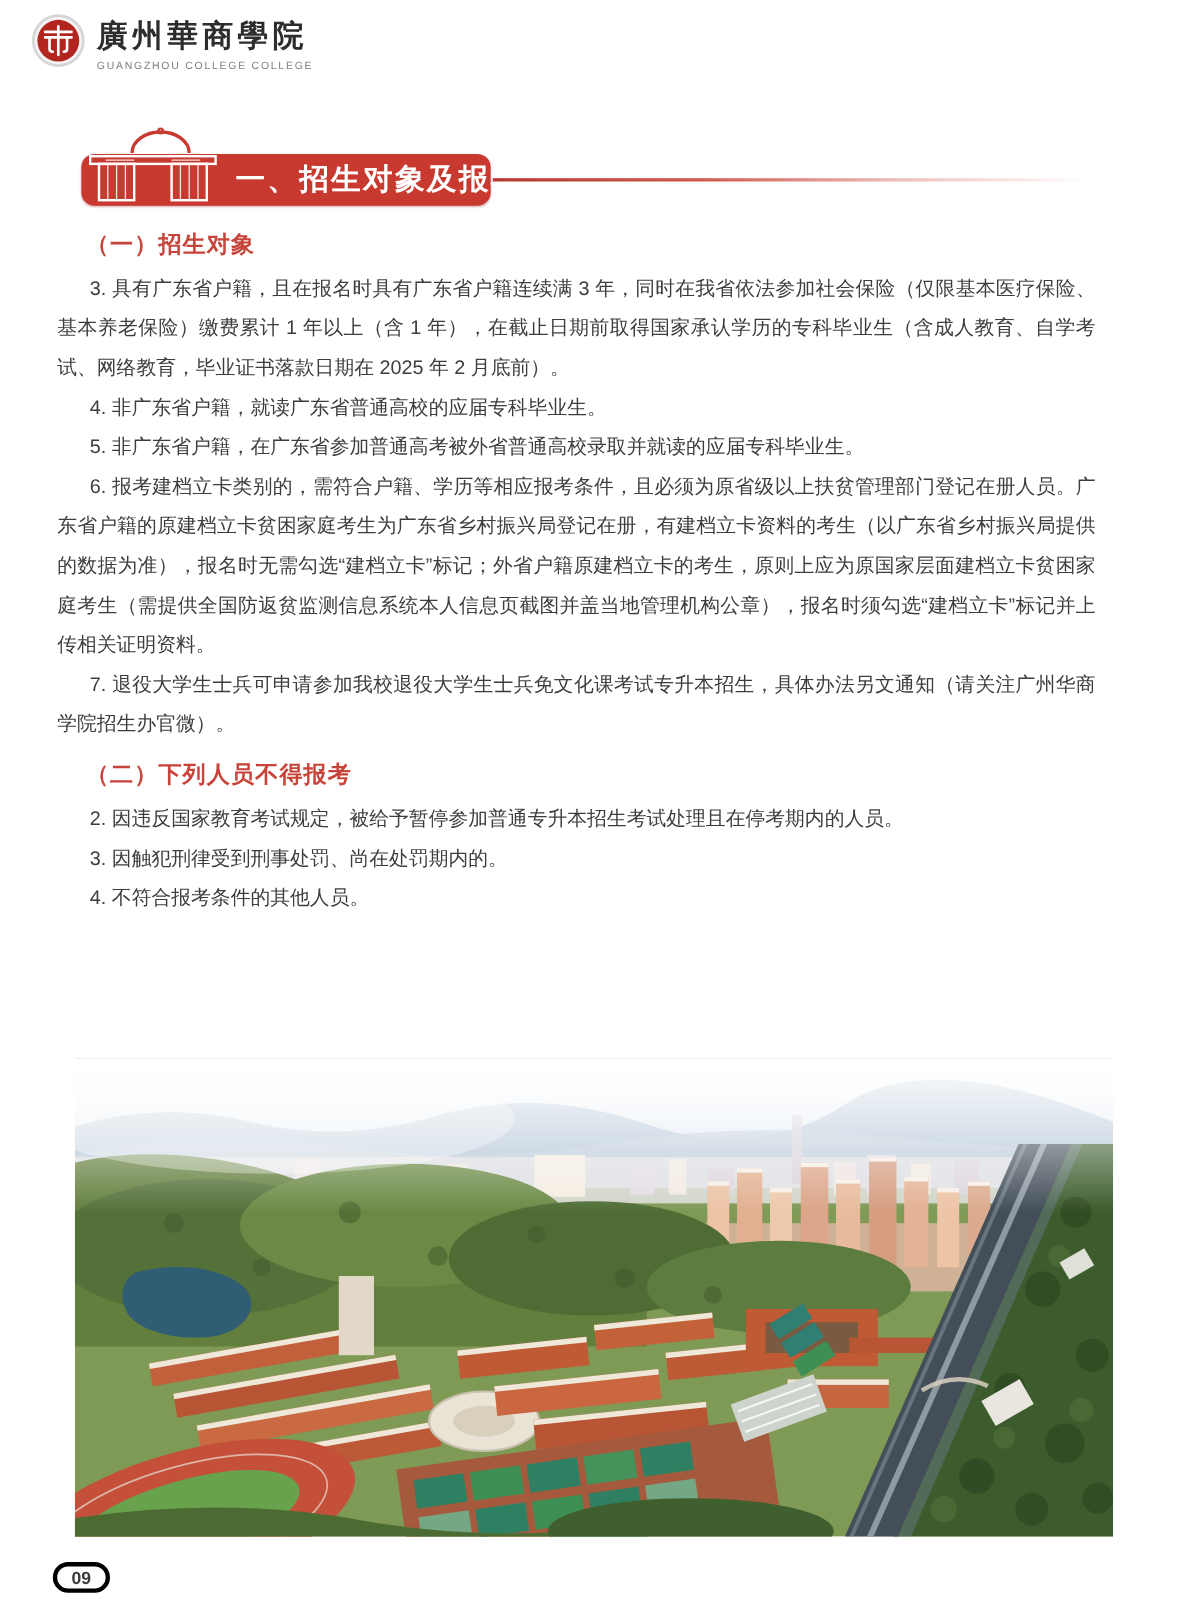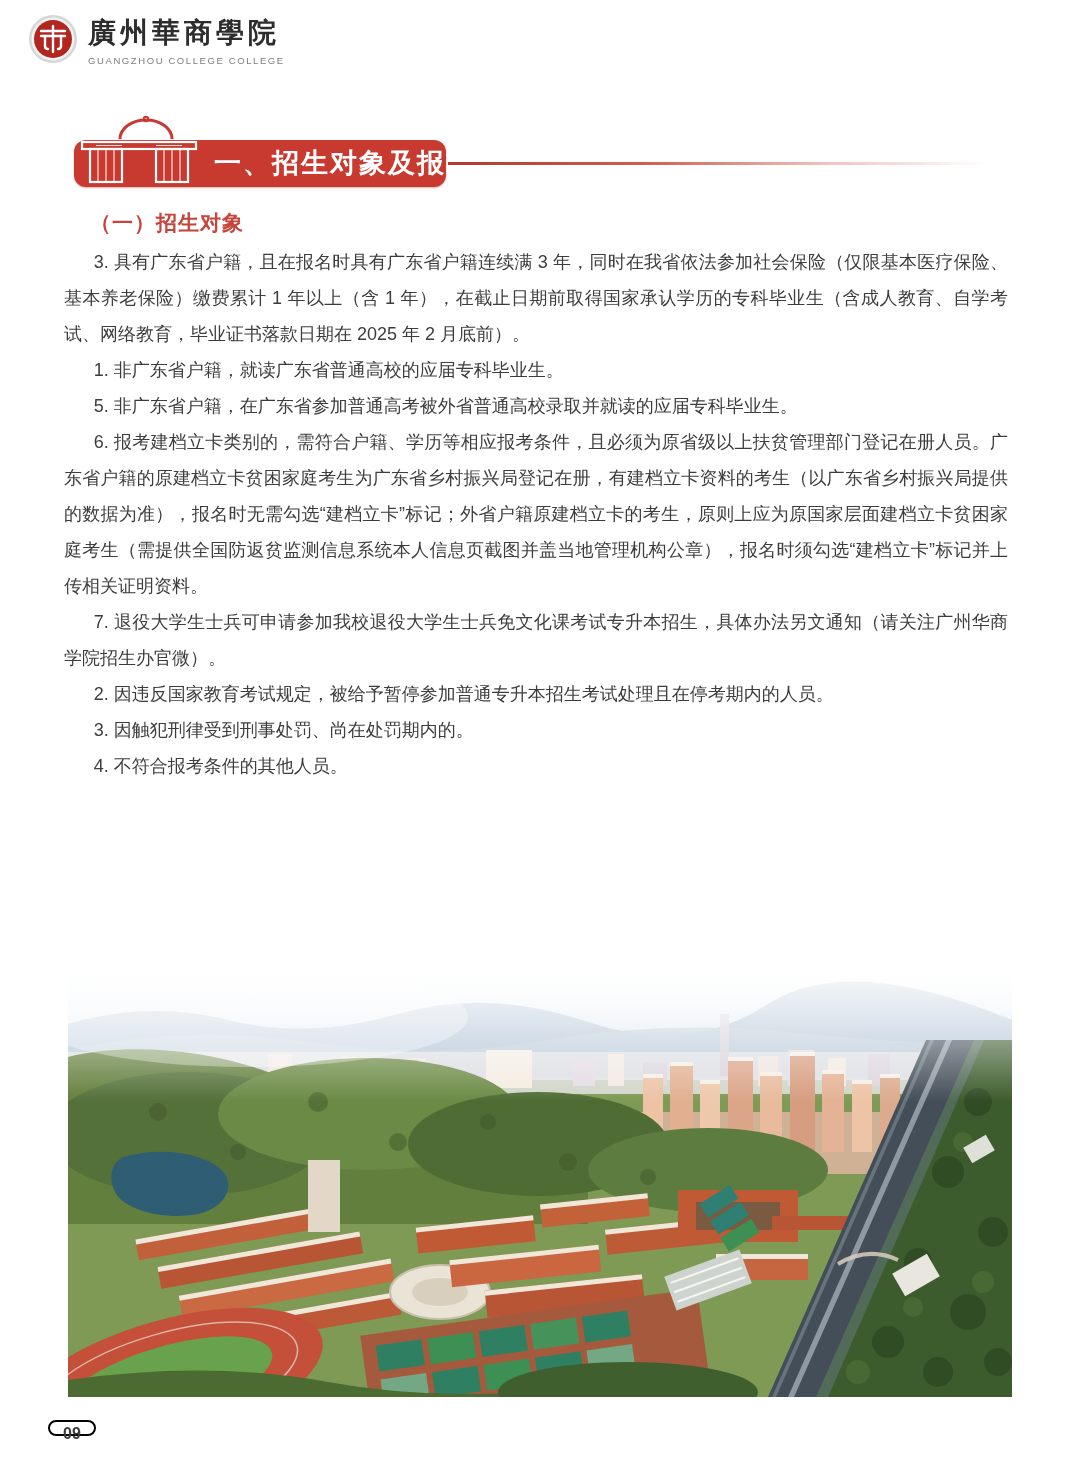--- a/index.html
+++ b/index.html
@@ -1,45 +1,45 @@
 <!DOCTYPE html>
 <html><head>
 <meta charset="utf-8">
 <style>
   * { margin:0; padding:0; box-sizing:border-box; }
   html,body { background:#ffffff; }
   body { width:1080px; height:1466px; font-family:"Liberation Sans","DejaVu Sans",sans-serif; }
   .page { position:relative; width:1080px; height:1466px; background:#ffffff; overflow:hidden; }
 
   
-  .hdr { position:absolute; top:12px; left:28px; display:flex; align-items:center; }
+  .hdr { position:absolute; top:12px; left:28px; display:flex; align-items:flex-start; }
   .emblem { width:50px; height:50px; margin-right:10px; }
   .logo-text { padding-top:2px; }
   .logo-cn { font-family:"DejaVu Serif","Liberation Serif",serif; font-weight:bold; font-size:28px; color:#2d2d2d; letter-spacing:4px; }
   .logo-en { font-size:9.5px; color:#7d7d7d; letter-spacing:1.6px; margin-top:3px; }
 
   
   .banner { position:absolute; top:112px; left:68px; width:944px; height:80px; }
   .banner-bar { position:absolute; left:6px; top:28px; width:372px; height:47px; background:#c8392f; border-radius:12px; box-shadow:0 1px 2px rgba(150,30,25,.35); }
   .banner-gate { position:absolute; left:0; top:0; width:150px; height:80px; }
   .banner-title { position:absolute; left:146px; top:28px; height:47px; line-height:47px; color:#ffffff; font-size:27px; font-weight:bold; letter-spacing:2px; }
   .banner-line { position:absolute; left:380px; right:24px; top:50px; height:3px; background:linear-gradient(to right,#b7382d 0%, #cf5a4e 35%, rgba(220,120,110,.45) 70%, rgba(255,255,255,0) 100%); }
 
   
-  .content { position:absolute; top:198px; left:64px; width:944px; color:#3d3d3d; font-size:18px; line-height:36px; }
+  .content { position:absolute; top:198px; left:52px; width:944px; color:#3d3d3d; font-size:18px; line-height:36px; }
   .sec-heading { color:#c7443a; font-size:21px; font-weight:bold; line-height:30px; margin:10px 0 6px 26px; letter-spacing:1px; }
   .sec-heading.second { margin-top:14px; }
   .para { text-align:justify; text-indent:1.65em; }
 
   
   .photo { position:absolute; top:962px; left:68px; width:944px; height:435px; overflow:hidden; }
   .photo svg { display:block; width:944px; height:435px; }
 
   
-  .page-badge { position:absolute; left:48px; top:1420px; border:2px solid #000000; border-radius:16px; padding:0 13px; height:16px; line-height:24px; font-size:16px; font-weight:bold; color:#3a3a3a; }
+  .page-badge { position:absolute; left:48px; top:1420px; border:4px solid #000000; border-radius:16px; padding:0 13px; height:28px; line-height:24px; font-size:16px; font-weight:bold; color:#3a3a3a; }
 </style>
 </head>
 <body>
 
 <div class="page">
 
   <div class="hdr">
     <svg class="emblem" viewBox="0 0 50 50">
       <circle cx="25" cy="25" r="24" fill="#d6d6d6"></circle>
       <circle cx="25" cy="25" r="21.5" fill="#f4f4f4"></circle>
@@ -74,24 +74,25 @@
         </g>
       </g>
     </svg>
     <div class="banner-title">一、招生对象及报考条件</div>
     <div class="banner-line"></div>
   </div>
 
   <div class="content">
     <div class="sec-heading">（一）招生对象</div>
     <p class="para">3. 具有广东省户籍，且在报名时具有广东省户籍连续满 3 年，同时在我省依法参加社会保险（仅限基本医疗保险、基本养老保险）缴费累计 1 年以上（含 1 年），在截止日期前取得国家承认学历的专科毕业生（含成人教育、自学考试、网络教育，毕业证书落款日期在 2025 年 2 月底前）。</p>
-    <p class="para">1. 非广东省户籍，就读广东省普通高校的应届专科毕业生。</p>
+    <p class="para">4. 非广东省户籍，就读广东省普通高校的应届专科毕业生。</p>
     <p class="para">5. 非广东省户籍，在广东省参加普通高考被外省普通高校录取并就读的应届专科毕业生。</p>
     <p class="para">6. 报考建档立卡类别的，需符合户籍、学历等相应报考条件，且必须为原省级以上扶贫管理部门登记在册人员。广东省户籍的原建档立卡贫困家庭考生为广东省乡村振兴局登记在册，有建档立卡资料的考生（以广东省乡村振兴局提供的数据为准），报名时无需勾选“建档立卡”标记；外省户籍原建档立卡的考生，原则上应为原国家层面建档立卡贫困家庭考生（需提供全国防返贫监测信息系统本人信息页截图并盖当地管理机构公章），报名时须勾选“建档立卡”标记并上传相关证明资料。</p>
     <p class="para">7. 退役大学生士兵可申请参加我校退役大学生士兵免文化课考试专升本招生，具体办法另文通知（请关注广州华商学院招生办官微）。</p>
+    <div class="sec-heading second">（二）下列人员不得报考</div>
     <p class="para">2. 因违反国家教育考试规定，被给予暂停参加普通专升本招生考试处理且在停考期内的人员。</p>
     <p class="para">3. 因触犯刑律受到刑事处罚、尚在处罚期内的。</p>
     <p class="para">4. 不符合报考条件的其他人员。</p>
   </div>
 
   <figure class="photo">
     <svg viewBox="0 0 944 435" preserveAspectRatio="none">
       <defs>
         <linearGradient id="sky" x1="0" y1="0" x2="0" y2="1">
           <stop offset="0" stop-color="#ffffff"></stop>

